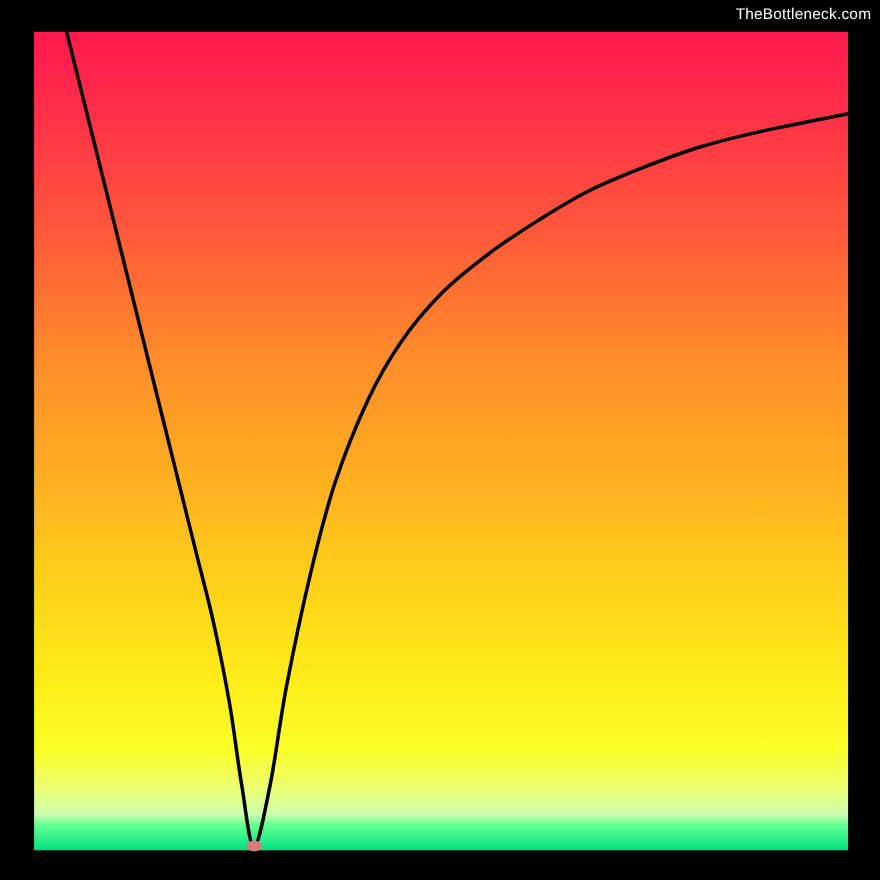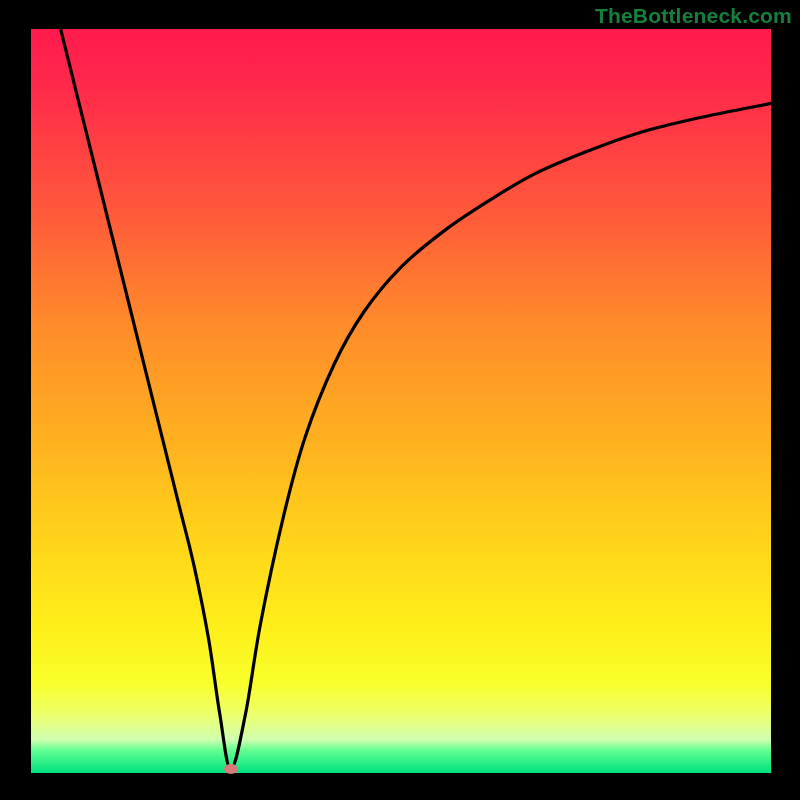--- a/index.html
+++ b/index.html
@@ -29,23 +29,23 @@
       #eeff6a 92%,
       #d0ffb0 95.5%,
       #60ff90 97%,
       #00e080 100%
     );
   }
   .attribution {
     position: absolute;
     top: 4px;
     right: 8px;
-    color: #15803d;
-    font-size: 21px;
-    font-weight: 700;
+    color: #ffffff;
+    font-size: 14px;
+    font-weight: 400;
     letter-spacing: 0.2px;
   }
   svg.curve {
     position: absolute;
     left: 0;
     top: 0;
     width: 740px;
     height: 744px;
   }
   .curve path {

